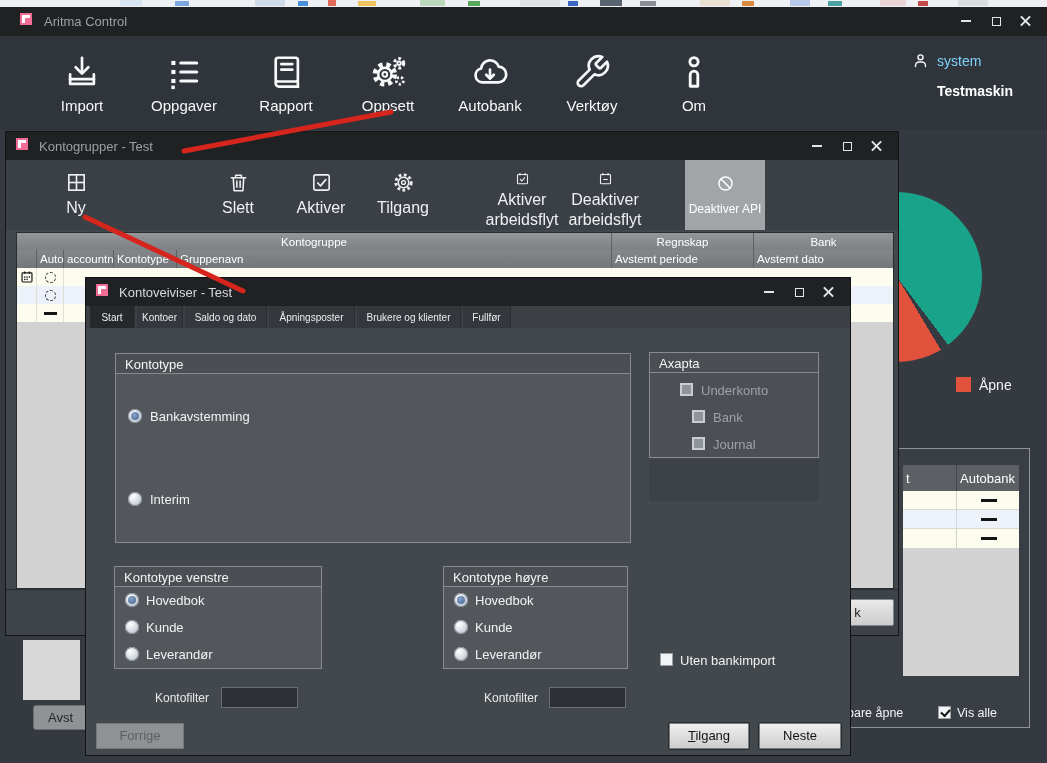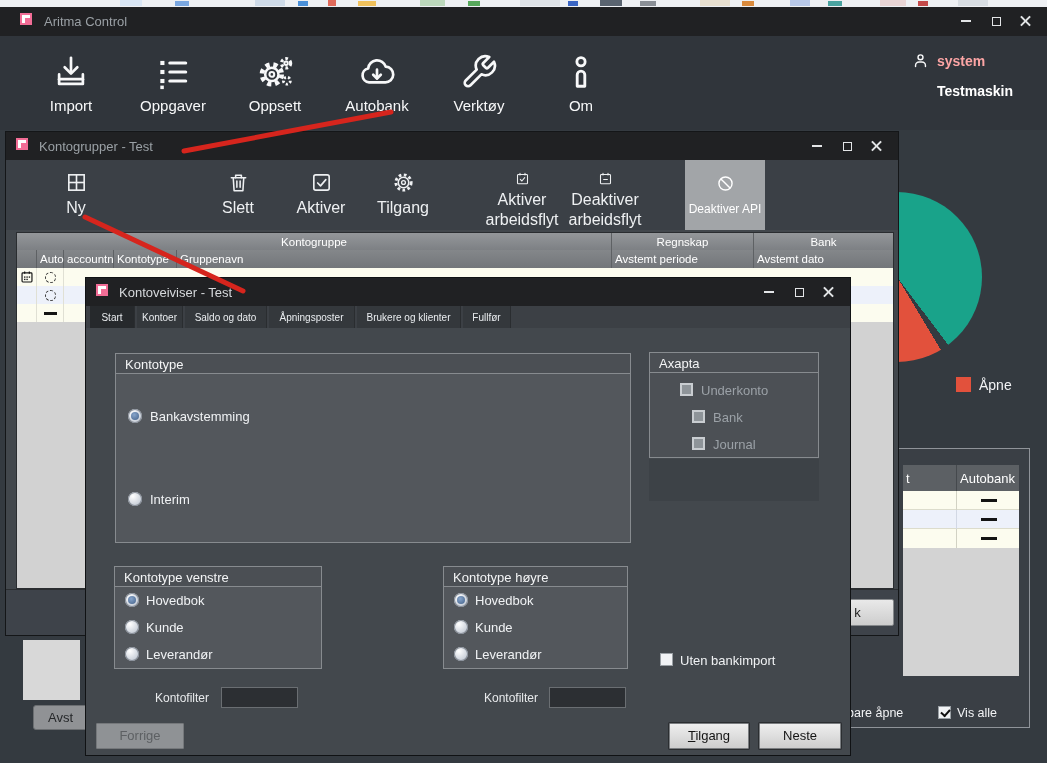--- a/index.html
+++ b/index.html
@@ -115,21 +115,21 @@
         <div class="wc wc-max">
             <i></i>
           </div>
         <div class="wc wc-close">
             <i></i>
             <i></i>
           </div>
       </div>
     </div>
 
-    <div class="abs" style="left:0;top:29px;width:1047px;height:94px;background:#30353b;display:flex;align-items:center;padding-left:29px;gap:18px;">
+    <div class="abs" style="left:0;top:29px;width:1047px;height:94px;background:#30353b;display:flex;align-items:center;padding-left:40px;gap:18px;">
       <div class="tbitem">
         <svg class="ic" width="38" height="38" viewBox="0 0 24 24" fill="none" stroke="#f7f8f9" stroke-width="1.7" stroke-linecap="round" stroke-linejoin="round">
           <path d="M12 3v9.5"></path>
             <path d="M8 9l4 4 4-4"></path>
             <path d="M4.5 13.5v6h15v-6"></path>
             <path d="M4.5 16.5h15"></path>
         </svg>
         <span class="lbl">Import</span>
       </div>
       <div class="tbitem">
@@ -138,20 +138,29 @@
             <line x1="10" y1="6.3" x2="20" y2="6.3"></line>
           <rect x="4" y="10.7" width="2.6" height="2.6" stroke="none"></rect>
             <line x1="10" y1="12" x2="20" y2="12"></line>
           <rect x="4" y="16.4" width="2.6" height="2.6" stroke="none"></rect>
             <line x1="10" y1="17.7" x2="20" y2="17.7"></line>
           <rect x="4" y="20.6" width="2.2" height="2.2" stroke="none"></rect>
         </svg>
         <span class="lbl">Oppgaver</span>
       </div>
       <div class="tbitem">
+        <svg class="ic" width="38" height="38" viewBox="0 0 24 24" fill="none" stroke="#f7f8f9" stroke-width="1.7" stroke-linecap="round">
+          <rect x="5.5" y="3" width="14" height="15" rx="1.5"></rect>
+            <line x1="9" y1="7" x2="16" y2="7"></line>
+            <line x1="9" y1="10.5" x2="16" y2="10.5"></line>
+          <path d="M5.5 18v1.2a2 2 0 0 0 2 2h12v-3.2"></path>
+        </svg>
+        <span class="lbl">Rapport</span>
+      </div>
+      <div class="tbitem">
         <svg class="ic" width="38" height="38" viewBox="0 0 24 24" fill="none" stroke="#f7f8f9">
           <circle cx="10" cy="13.5" r="6.2" stroke-width="3" stroke-dasharray="2.6 2.4"></circle>
           <circle cx="10" cy="13.5" r="4.2" stroke-width="1.6"></circle>
             <circle cx="10" cy="13.5" r="1.5" stroke-width="1.3"></circle>
           <circle cx="19" cy="6.5" r="2.9" stroke-width="2" stroke-dasharray="1.7 1.5"></circle>
             <circle cx="19" cy="6.5" r="1.1" stroke-width="1.2"></circle>
           <circle cx="19.5" cy="17.5" r="2.2" stroke-width="1.8" stroke-dasharray="1.4 1.3"></circle>
         </svg>
         <span class="lbl">Oppsett</span>
       </div>
@@ -176,21 +185,21 @@
         </svg>
         <span class="lbl">Om</span>
       </div>
     </div>
 
     <div class="abs" style="left:912px;top:43px;width:130px;">
       <svg class="ic abs" style="left:0;top:2px;" width="17" height="17" viewBox="0 0 24 24" fill="none" stroke="#f7f8f9" stroke-width="2" stroke-linecap="round" stroke-linejoin="round">
         <circle cx="12" cy="7.5" r="3.5"></circle>
           <path d="M5 20.5v-1.5a5 5 0 0 1 5-5h4a5 5 0 0 1 5 5v1.5"></path>
       </svg>
-      <div class="abs" style="left:25px;top:3px;font-size:14px;font-weight:bold;color:#fca5a5;">system</div>
+      <div class="abs" style="left:25px;top:3px;font-size:14px;font-weight:normal;color:#7dd3fc;">system</div>
       <div class="abs" style="left:25px;top:33px;font-size:14px;font-weight:bold;color:#ffffff;">Testmaskin</div>
     </div>
 
     <div class="abs" style="left:812px;top:185px;width:170px;height:170px;border-radius:50%;
                 background:conic-gradient(from 0deg, #19a38a 0deg 143deg, #343a40 143deg 149deg, #e2513c 149deg 360deg);"></div>
     <div class="abs" style="left:956px;top:368px;">
       <span class="abs" style="left:0;top:2px;width:15px;height:15px;background:#e2513c;display:block;"></span>
       <span class="abs txt" style="left:23px;top:2px;font-size:14px;">Åpne</span>
     </div>
 

